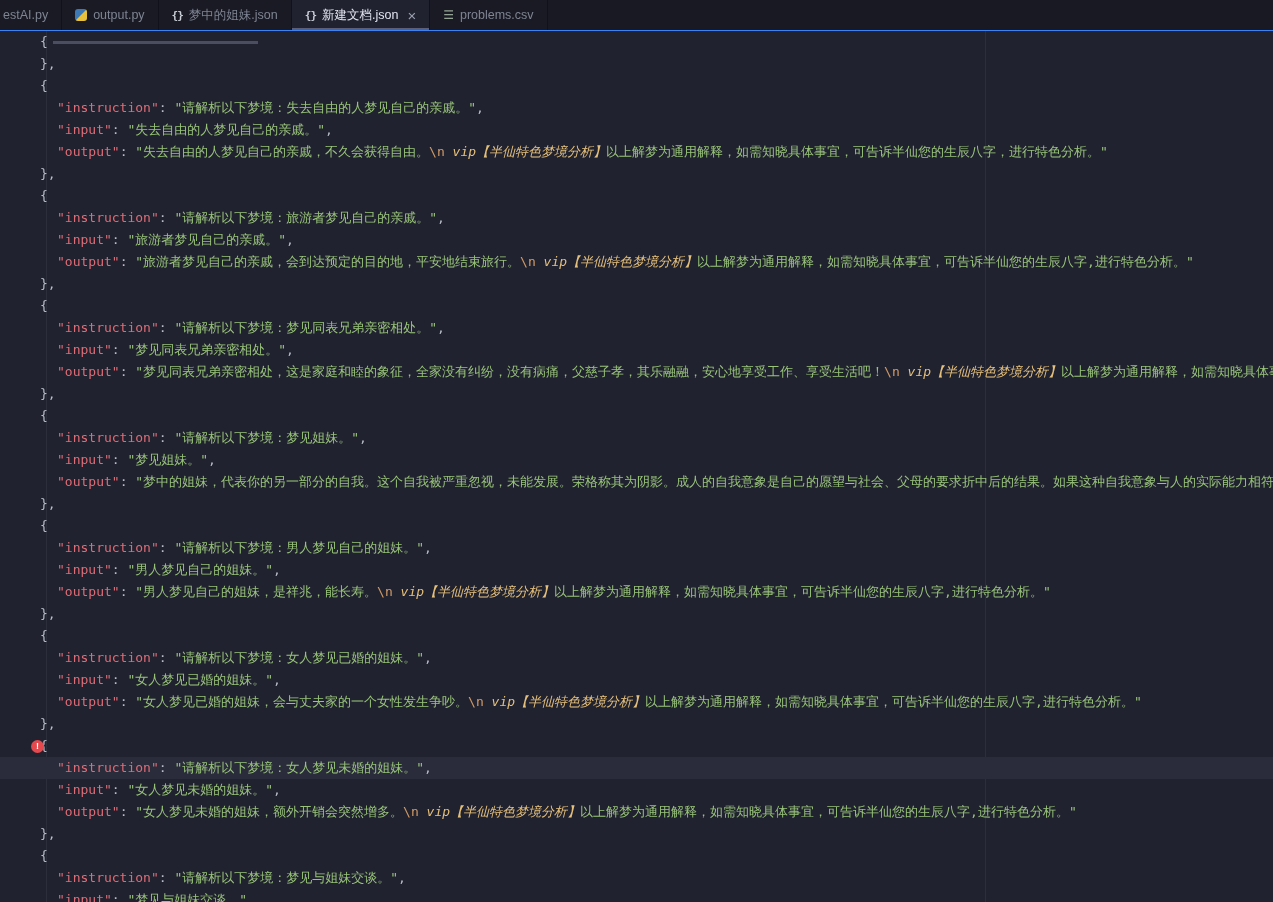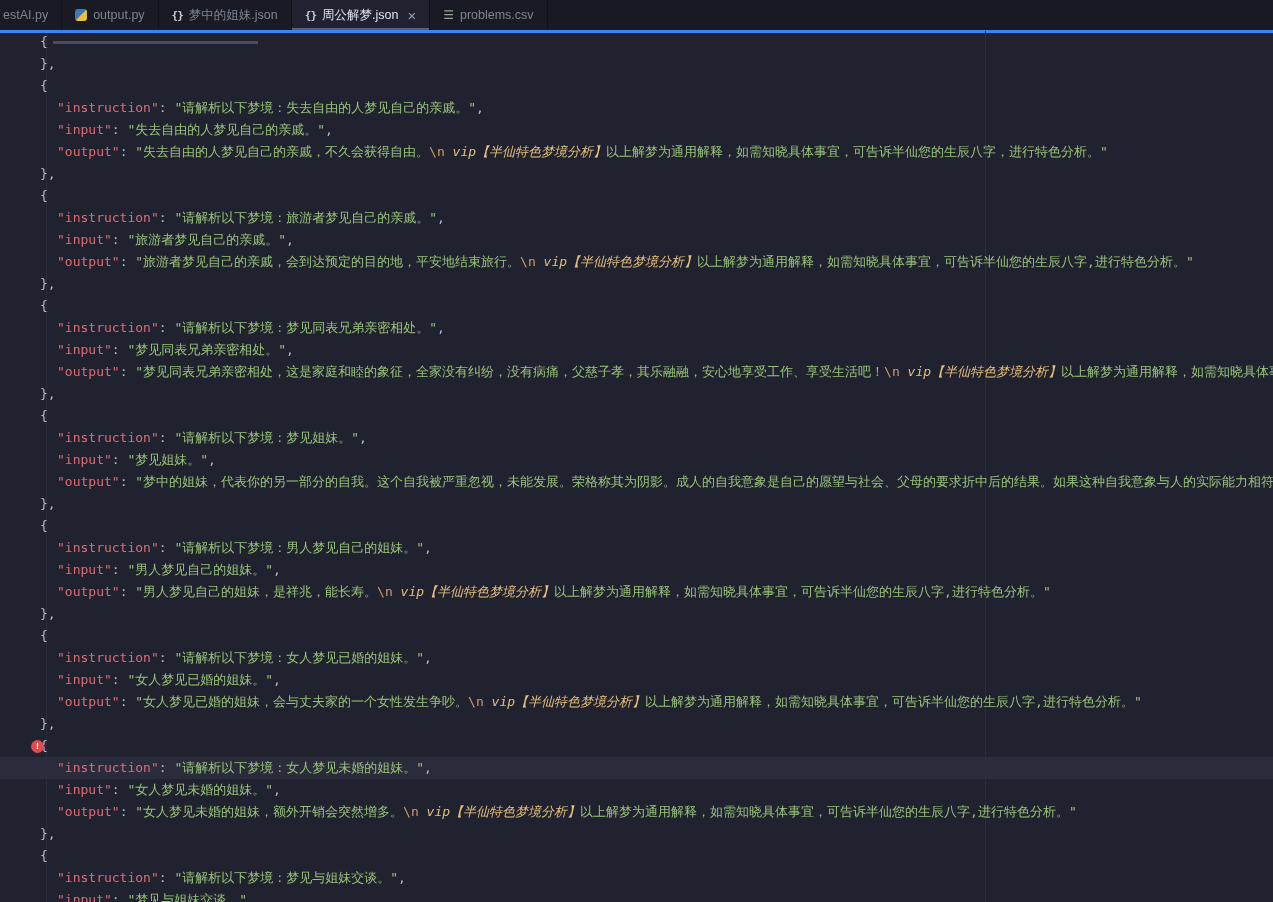--- a/index.html
+++ b/index.html
@@ -7,21 +7,21 @@
     width:1273px;height:902px;overflow:hidden;
     background:var(--editor_bg,#212230);
     font-family:"DejaVu Sans Mono",monospace;
   }
   .app{position:absolute;inset:0;}
 
   
   .tab-bar{
     height:30px;background:var(--tabbar_bg,#181922);
     display:flex;align-items:stretch;
-    border-bottom:3px solid #3b82f6;box-sizing:content-box;
+    border-bottom:1px solid #3b82f6;box-sizing:content-box;
     overflow:hidden;
   }
   .tab{
     display:flex;align-items:center;
     padding:0 13px;height:30px;box-sizing:border-box;
     background:#191a23;border-right:1px solid #10111a;
     color:#7e8493;font-family:"Liberation Sans",sans-serif;font-size:12.5px;
     cursor:pointer;white-space:nowrap;flex:none;
   }
   .tab.partial{padding-left:3px;}
@@ -69,21 +69,21 @@
       <div class="tab">
         <span class="ticon python"></span>
         <span>output.py</span>
       </div>
       <div class="tab">
         <span class="ticon json">{}</span>
         <span>梦中的姐妹.json</span>
       </div>
       <div class="tab active">
         <span class="ticon json">{}</span>
-        <span>周公解梦.json</span>
+        <span>新建文档.json</span>
         <span class="tclose">×</span>
       </div>
       <div class="tab">
         <span class="ticon csv">☰</span>
         <span>problems.csv</span>
       </div>
     </div>
   <div class="editor">
     <div class="indent-guide"></div>
     <div class="ruler"></div>

